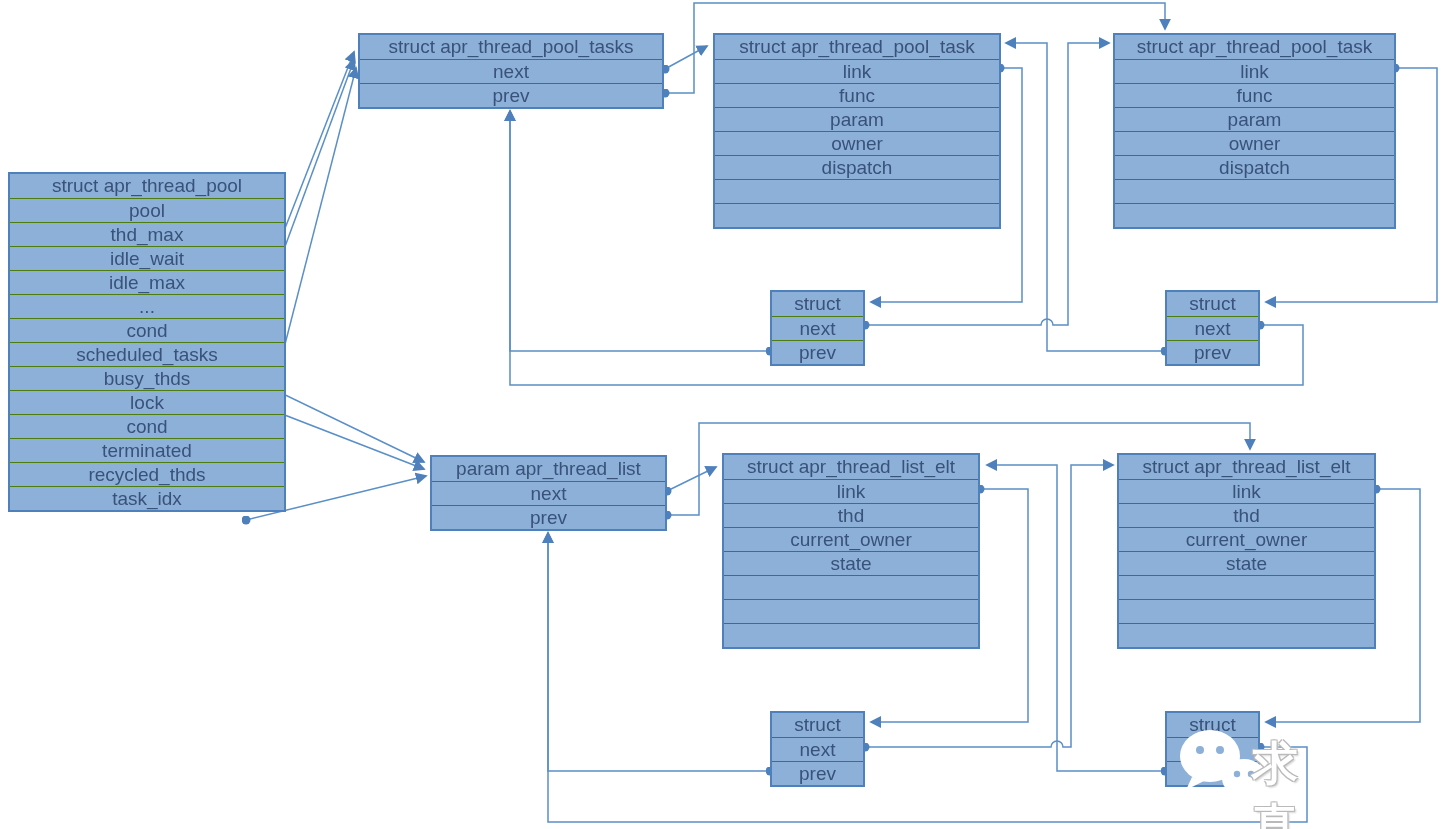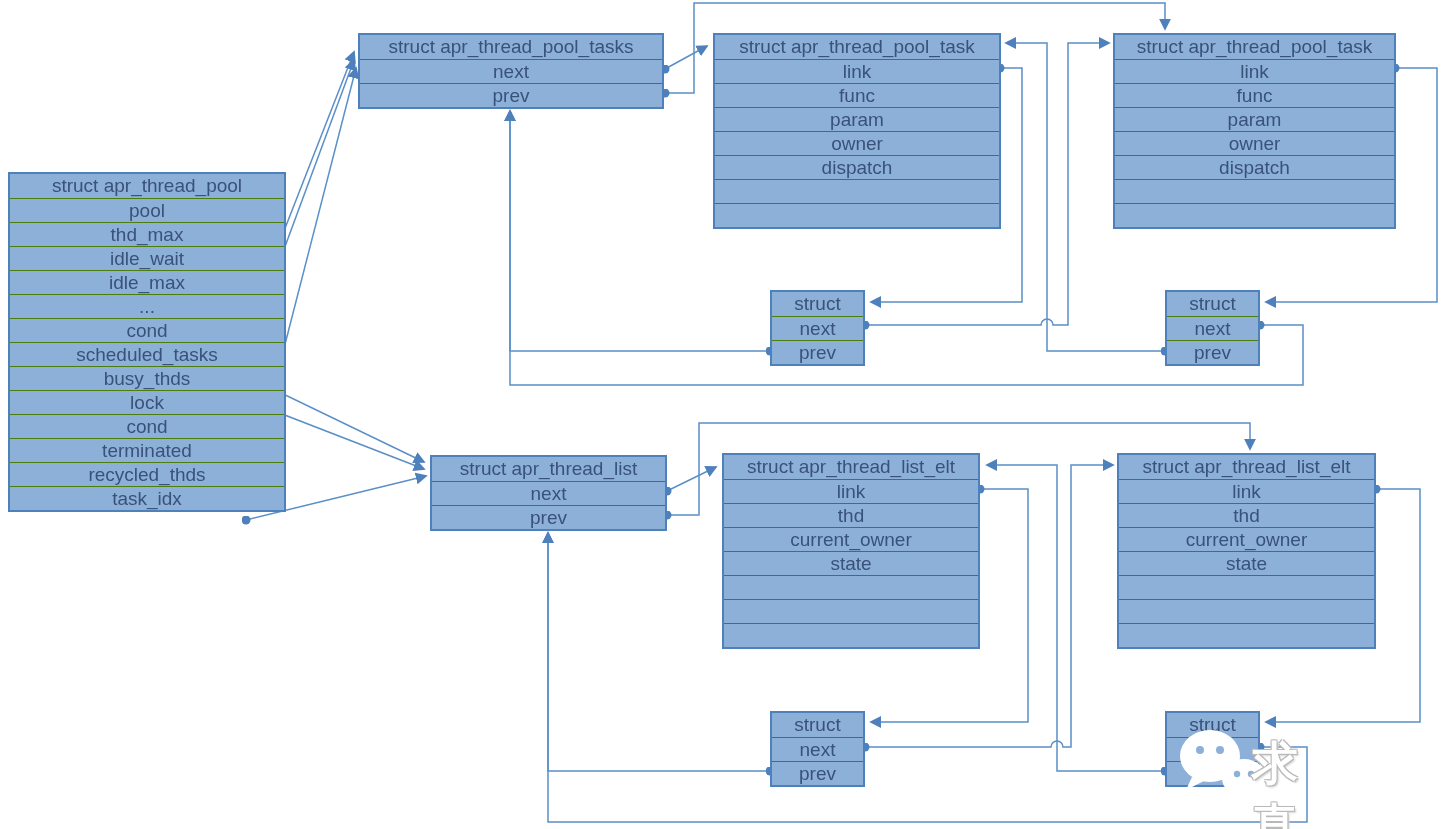--- a/index.html
+++ b/index.html
@@ -144,21 +144,21 @@
 
   <div class="struct-box" style="left:1165px;top:290px;width:95px;">
     <div class="row header">struct</div>
     <div class="rows">
         <div class="row">next</div>
         <div class="row">prev</div>
       </div>
   </div>
 
   <div class="struct-box" style="left:430px;top:455px;width:237px;">
-    <div class="row header">struct apr_thread_list</div>
+    <div class="row header">param apr_thread_list</div>
     <div class="rows">
         <div class="row">next</div>
         <div class="row">prev</div>
       </div>
   </div>
 
   <div class="struct-box" style="left:722px;top:453px;width:258px;">
     <div class="row header">struct apr_thread_list_elt</div>
     <div class="rows">
         <div class="row">link</div>

